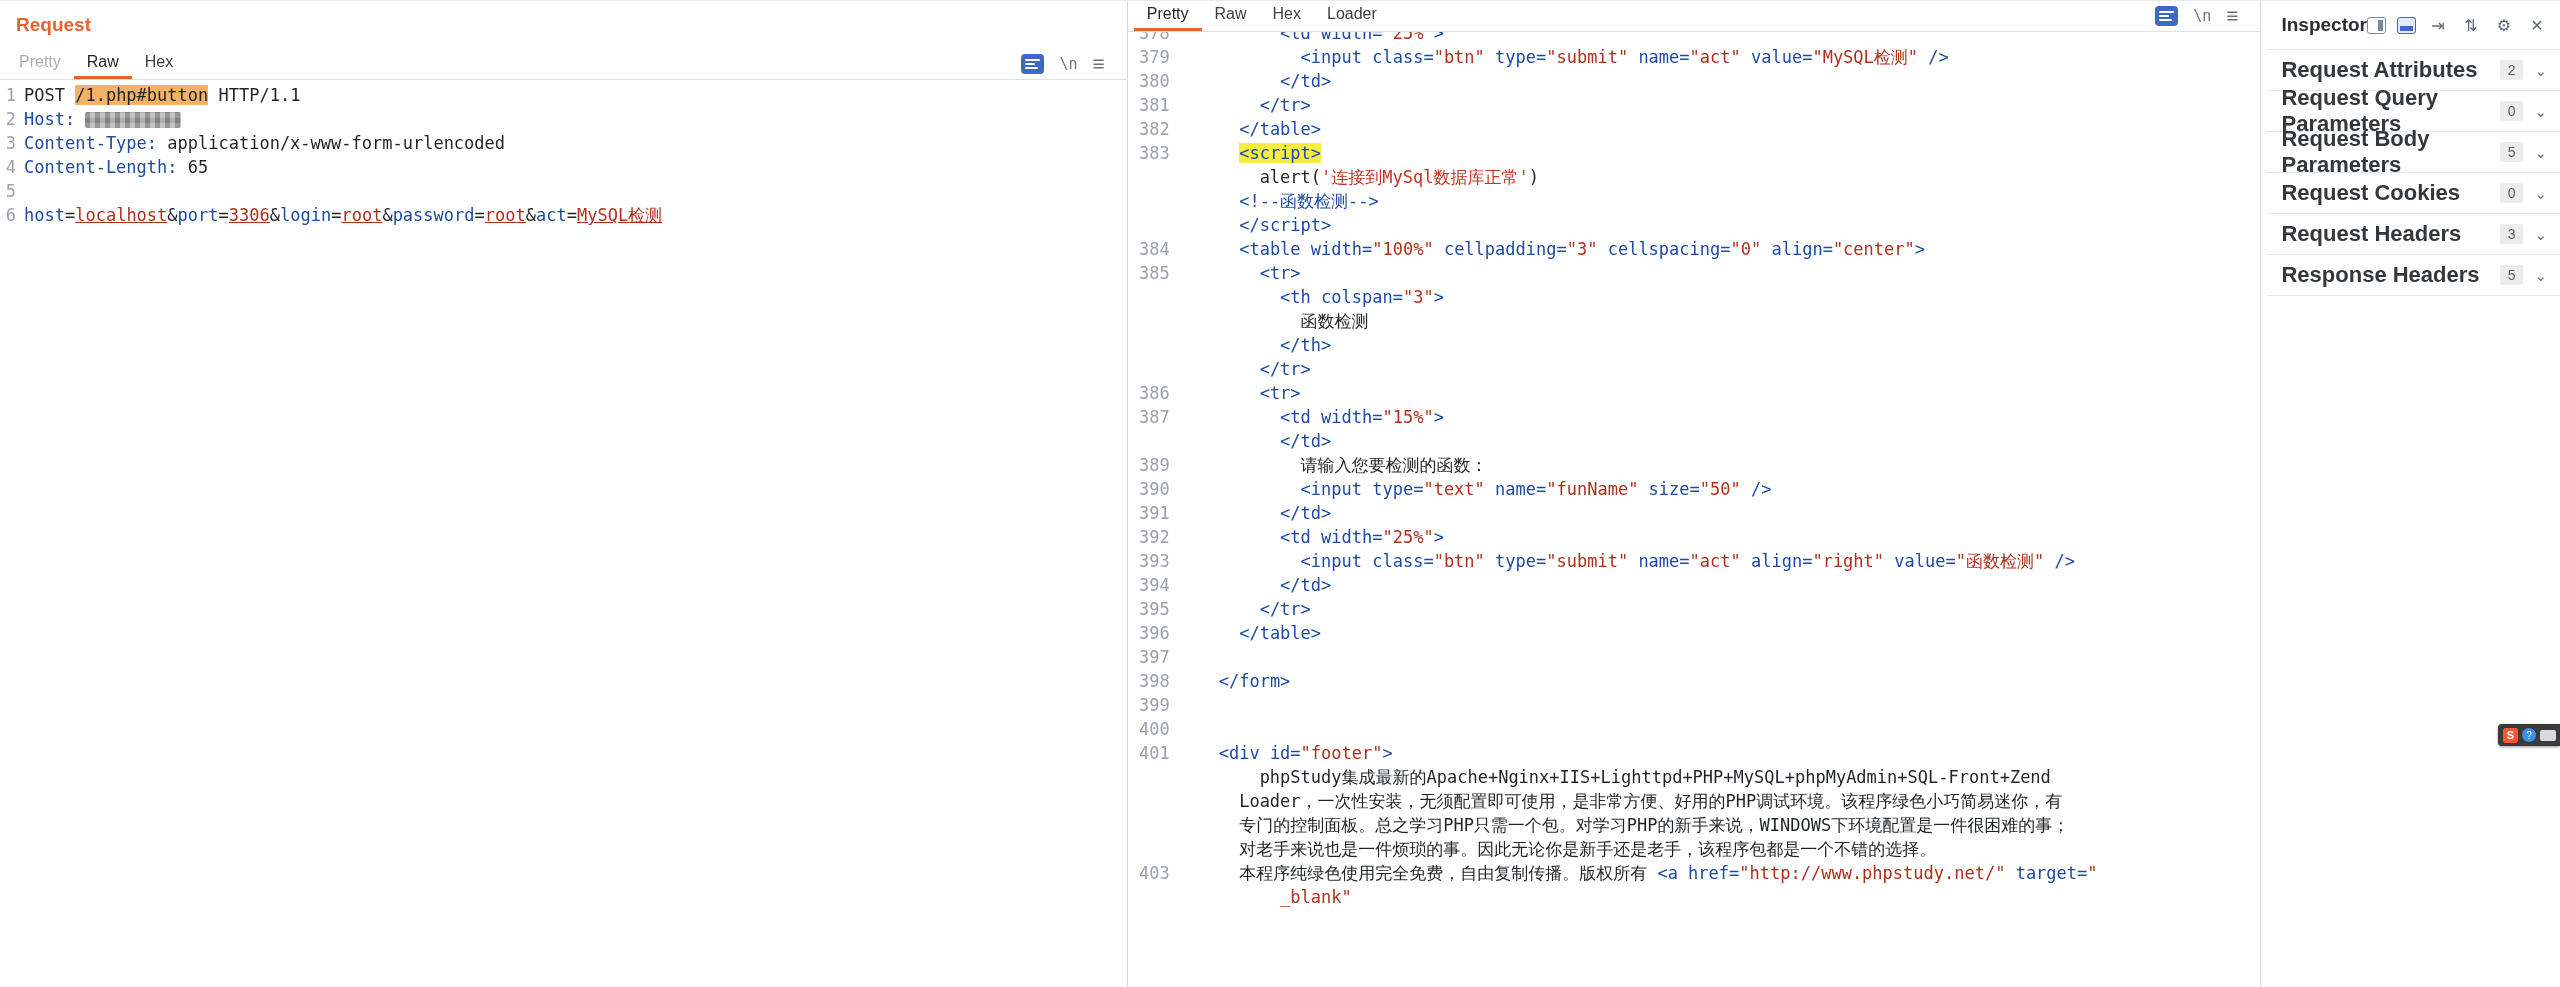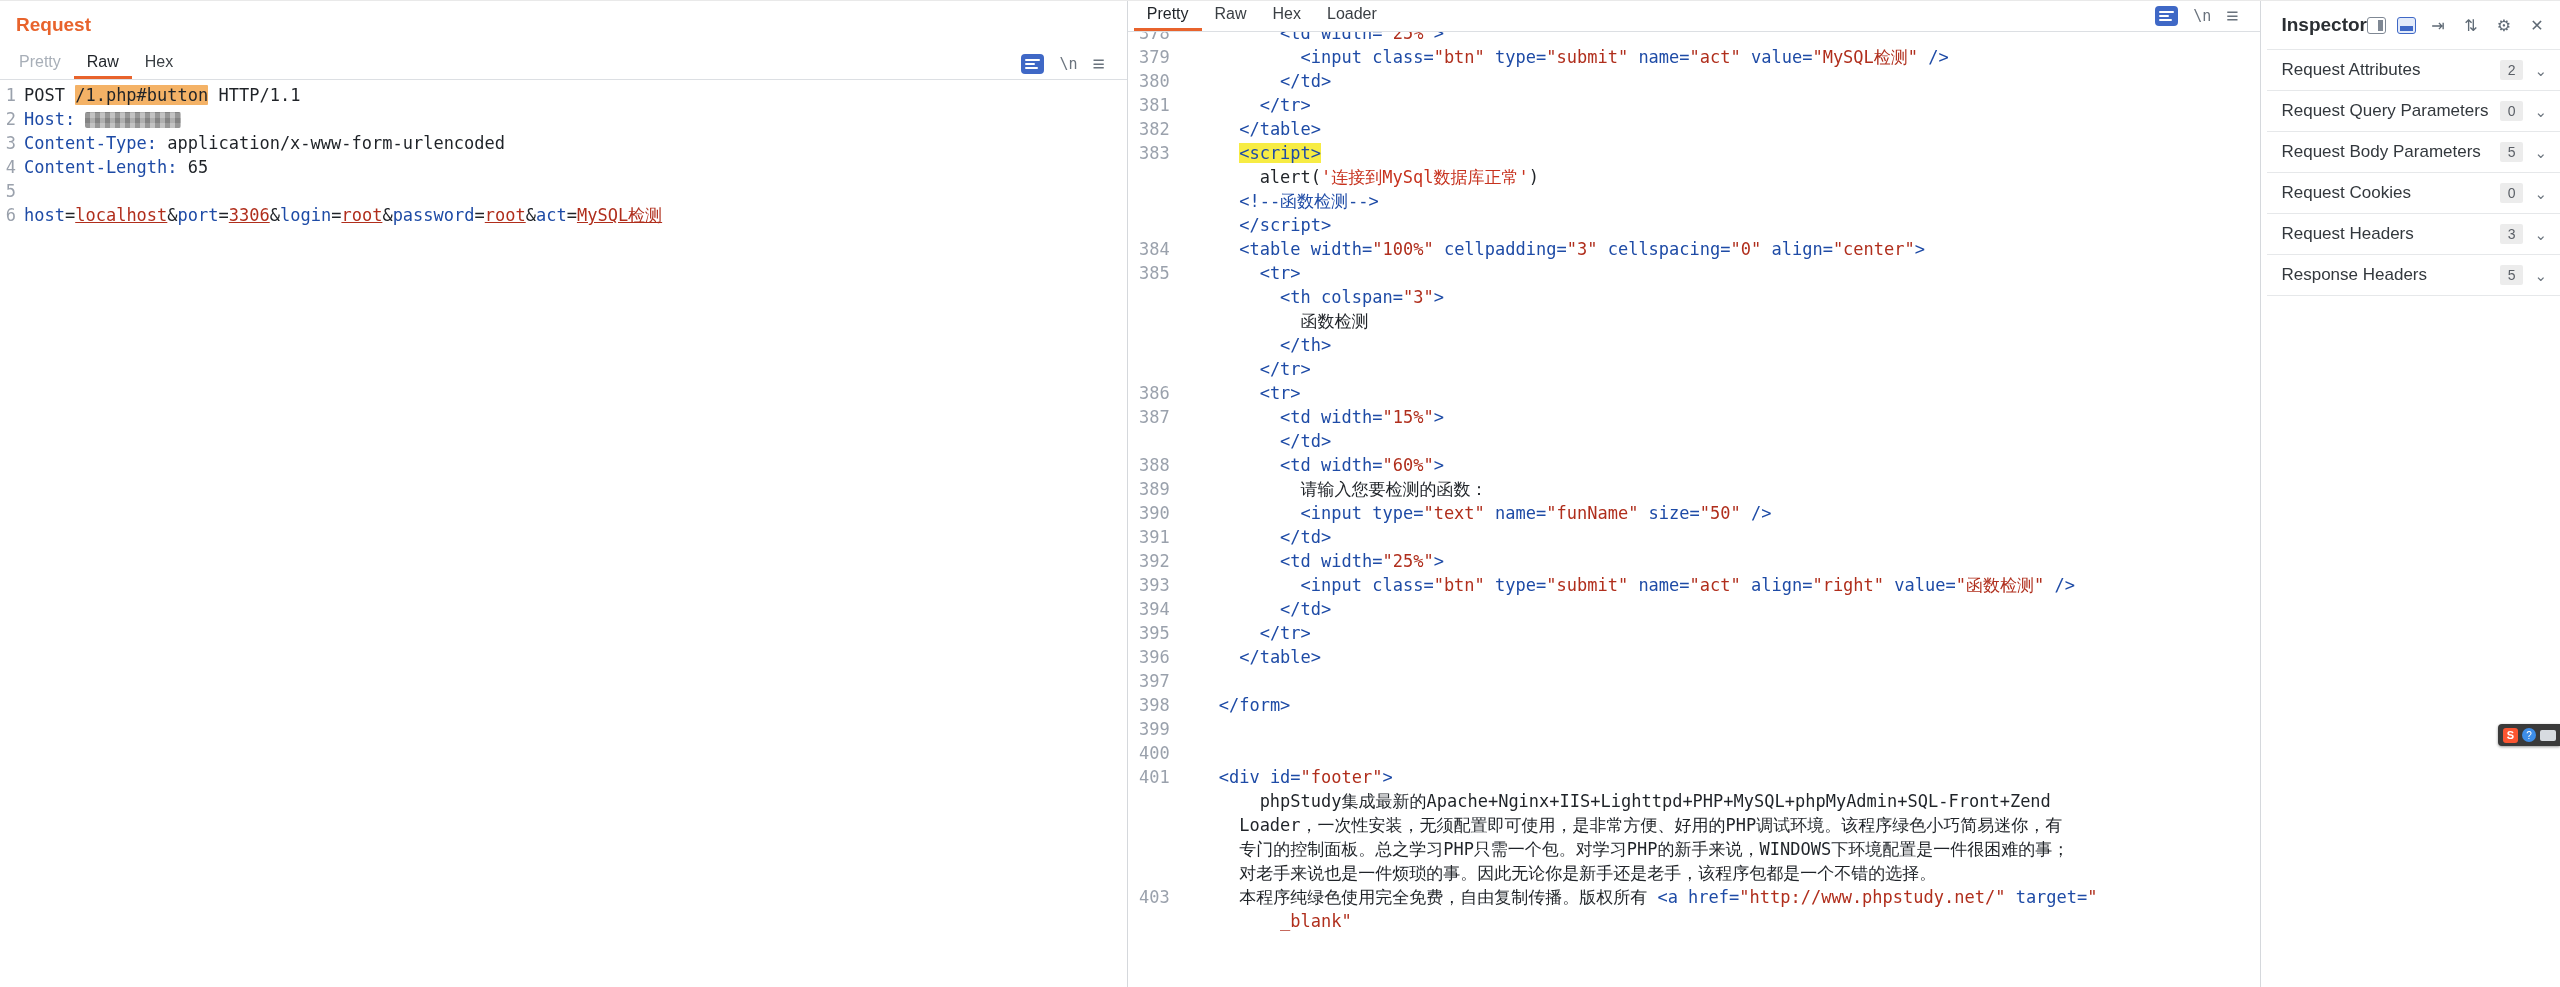--- a/index.html
+++ b/index.html
@@ -101,21 +101,21 @@
   .vt .vt-bar { position: absolute; right: 2px; top: 2px; bottom: 2px; width: 5px; background: #7f8894; }
   .vt .vt-bar.h { left: 2px; right: 2px; top: auto; bottom: 2px; height: 5px; width: auto; }
   .vt.active { border-color: #3f68c6; background: #e3ebfa; }
   .vt.active .vt-bar { background: #3f68c6; }
 
   .inspector-rows { border-top: 1px solid #e6e8ea; }
   .inspector-row {
     height: 41px; display: flex; align-items: center;
     border-bottom: 1px solid #e6e8ea; padding: 0 13px 0 14px; cursor: pointer;
   }
-  .row-label { font-size: 17px; color: #33383d; }
+  .row-label { font-size: 22px; color: #33383d; font-weight: bold; }
   .row-right { margin-left: auto; display: flex; align-items: center; gap: 11px; }
   .count-badge {
     background: #ececec; color: #5a5f66; font-size: 14px;
     padding: 2px 8px; border-radius: 2px; min-width: 12px; text-align: center;
   }
   .chev { color: #6a737d; font-size: 15px; line-height: 1; }
 
   .ime-toolbar {
     position: absolute; top: 723px; right: 0; height: 22px;
     background: #3a3a3a; border-radius: 4px 0 0 4px;
@@ -276,24 +276,20 @@
           </div>
           <div class="code-row">
             <span class="gutter">387</span>
             <span class="code"><span class="seg txt">          </span><span class="seg tag">&lt;td width=</span><span class="seg val">"15%"</span><span class="seg tag">&gt;</span></span>
           </div>
           <div class="code-row">
             <span class="gutter"></span>
             <span class="code"><span class="seg txt">          </span><span class="seg tag">&lt;/td&gt;</span></span>
           </div>
           <div class="code-row">
-            <span class="gutter">388</span>
-            <span class="code"><span class="seg txt">          </span><span class="seg tag">&lt;td width=</span><span class="seg val">"60%"</span><span class="seg tag">&gt;</span></span>
-          </div>
-          <div class="code-row">
             <span class="gutter">389</span>
             <span class="code"><span class="seg txt">            请输入您要检测的函数：</span></span>
           </div>
           <div class="code-row">
             <span class="gutter">390</span>
             <span class="code"><span class="seg txt">            </span><span class="seg tag">&lt;input type=</span><span class="seg val">"text"</span><span class="seg tag"> name=</span><span class="seg val">"funName"</span><span class="seg tag"> size=</span><span class="seg val">"50"</span><span class="seg tag"> /&gt;</span></span>
           </div>
           <div class="code-row">
             <span class="gutter">391</span>
             <span class="code"><span class="seg txt">          </span><span class="seg tag">&lt;/td&gt;</span></span>

